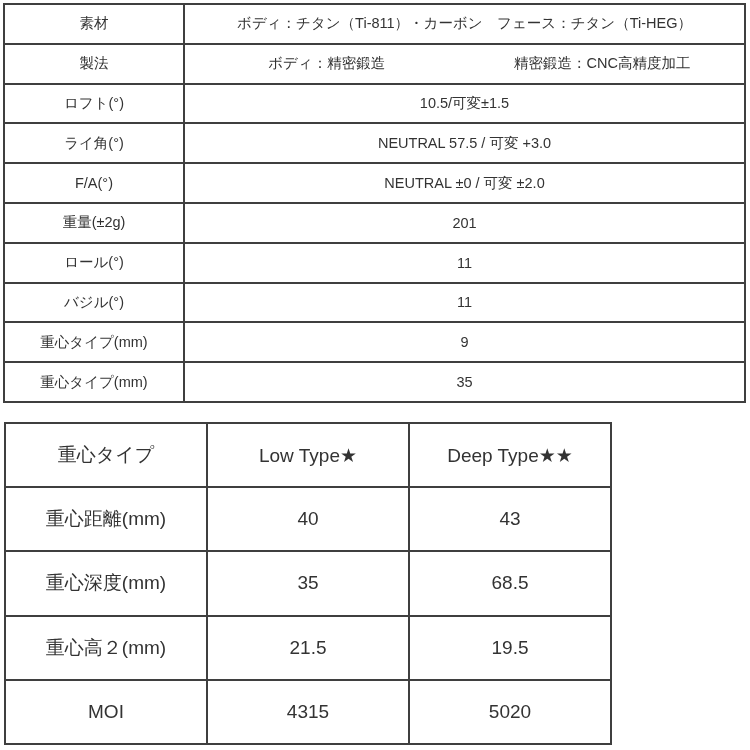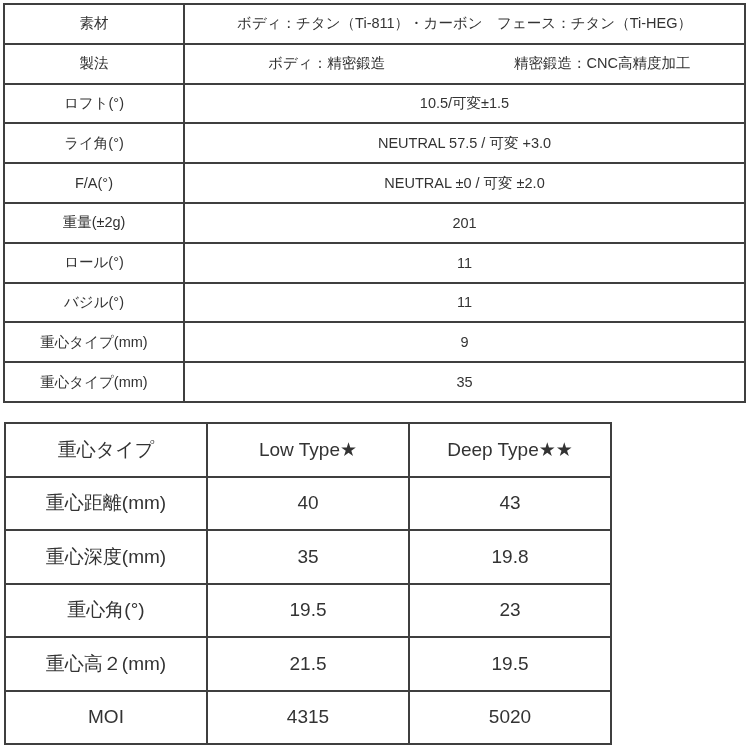--- a/index.html
+++ b/index.html
@@ -133,26 +133,21 @@
         <th>Deep Type★★</th>
       </tr>
       <tr>
         <td>重心距離(mm)</td>
         <td>40</td>
         <td>43</td>
       </tr>
       <tr>
         <td>重心深度(mm)</td>
         <td>35</td>
-        <td>19.8</td>
-      </tr>
-      <tr>
-        <td>重心角(°)</td>
-        <td>19.5</td>
-        <td>23</td>
+        <td>68.5</td>
       </tr>
       <tr>
         <td>重心高２(mm)</td>
         <td>21.5</td>
         <td>19.5</td>
       </tr>
       <tr>
         <td>MOI</td>
         <td>4315</td>
         <td>5020</td>

